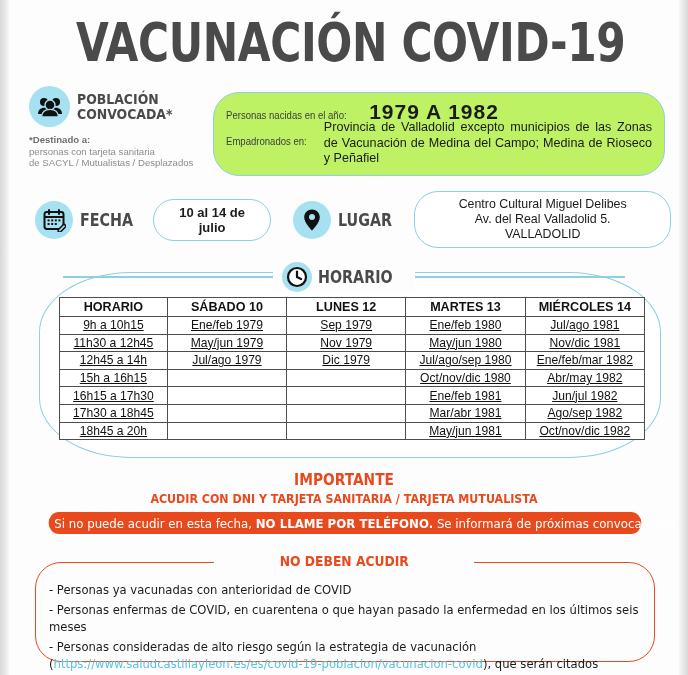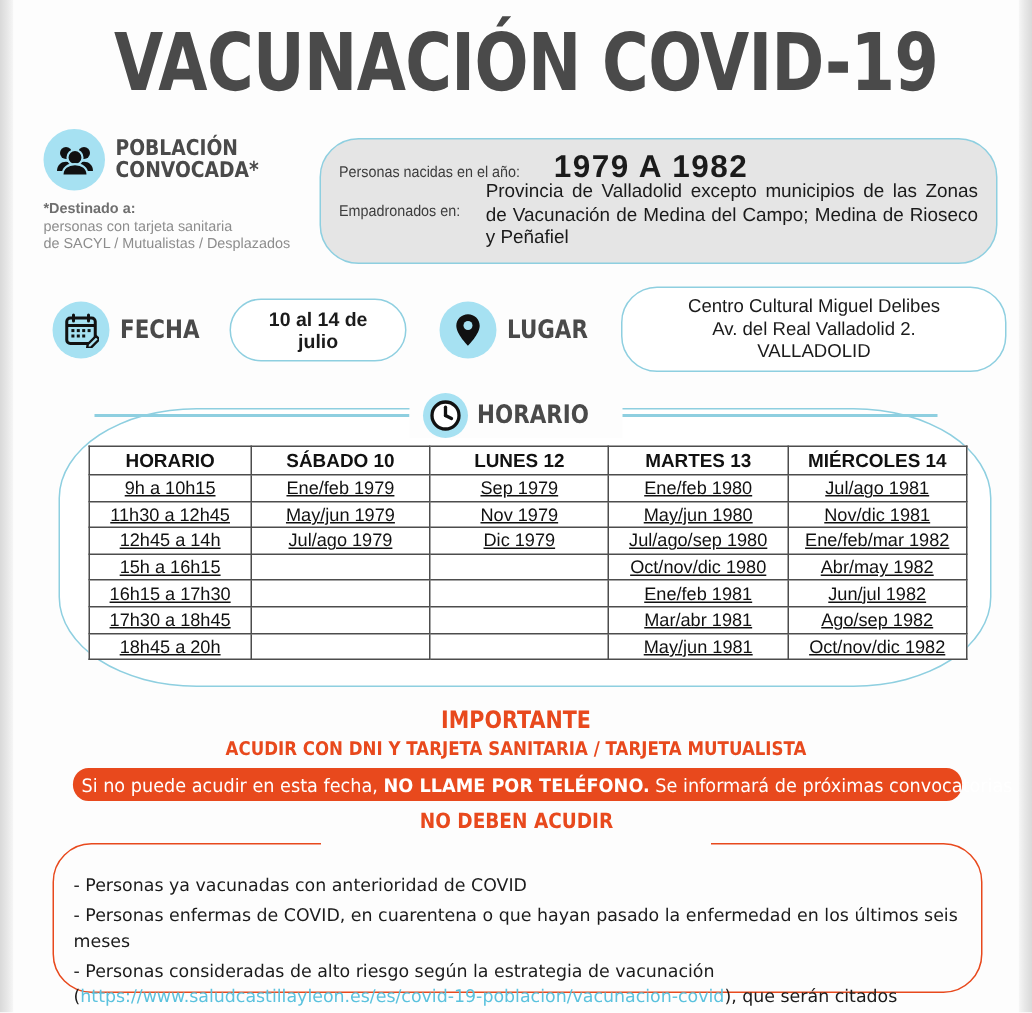--- a/index.html
+++ b/index.html
@@ -90,21 +90,21 @@
   }
   .pob-note b { color: #6f6f6f; }
 
   .info-box {
     position: absolute;
     left: 204px; top: 92px;
     width: 452px;
     border: 1.6px solid #8ecfe0;
     border-radius: 26px;
     padding: 7px 12px 8px 12px;
-    background: #e5e5e5;
+    background: #bef264;
   }
   .info-line1 {
     display: flex;
     align-items: baseline;
   }
   .lbl {
     font-size: 10.4px;
     color: #3d3d3d;
     transform: scaleX(0.92);
     transform-origin: left center;
@@ -288,21 +288,21 @@
   
   .nodeben-box {
     position: absolute;
     left: 26px; top: 562px;
     width: 620px; height: 100px;
     border: 1.6px solid #e8491d;
     border-radius: 26px;
   }
   .nodeben-title {
     position: absolute;
-    left: 0; top: 540px;
+    left: 0; top: 553px;
     width: 670px;
     display: flex;
     align-items: flex-end;
     justify-content: center;
     z-index: 6;
   }
   .nd-text {
     background: #fdfdfd;
     padding: 0 10px;
     font-family: "DejaVu Sans", sans-serif;
@@ -400,21 +400,21 @@
 
     <span class="icon-circle" style="width:38px;height:38px;margin-left:22px;">
       <svg width="22" height="24" viewBox="0 0 22 24">
         <path d="M11 1.5c-4.3 0-7.8 3.4-7.8 7.7 0 5.6 7.8 13.3 7.8 13.3s7.8-7.7 7.8-13.3c0-4.3-3.5-7.7-7.8-7.7z" fill="#111"></path>
         <circle cx="11" cy="9" r="3" fill="#a6e1f2"></circle>
       </svg>
     </span>
     <span class="fl-label">LUGAR</span>
     <div class="pill pill-lugar">
       <div>Centro Cultural Miguel Delibes</div>
-      <div>Av. del Real Valladolid 2.</div>
+      <div>Av. del Real Valladolid 5.</div>
       <div>VALLADOLID</div>
     </div>
   </div>
 
   <div class="horario-wrap"></div>
 
   <div class="horario-head">
     <div class="hr-line"></div>
     <div class="hr-center">
       <span class="icon-circle" style="width:30px;height:30px;">

